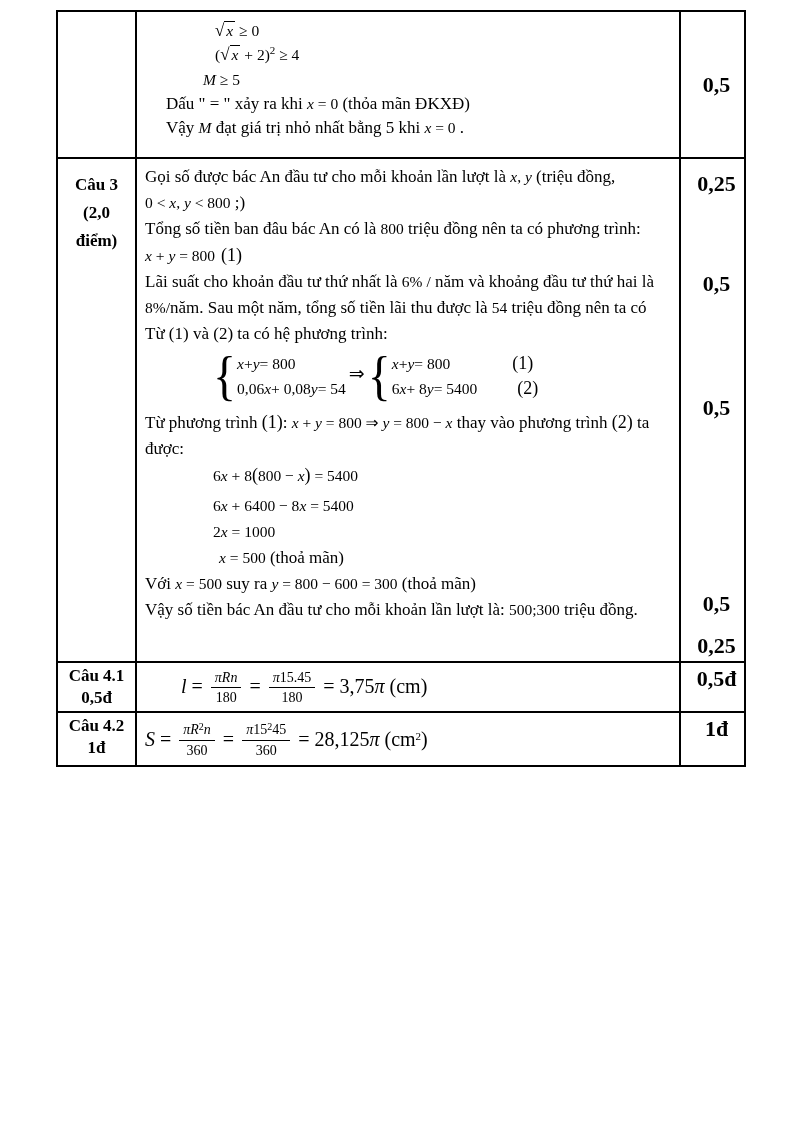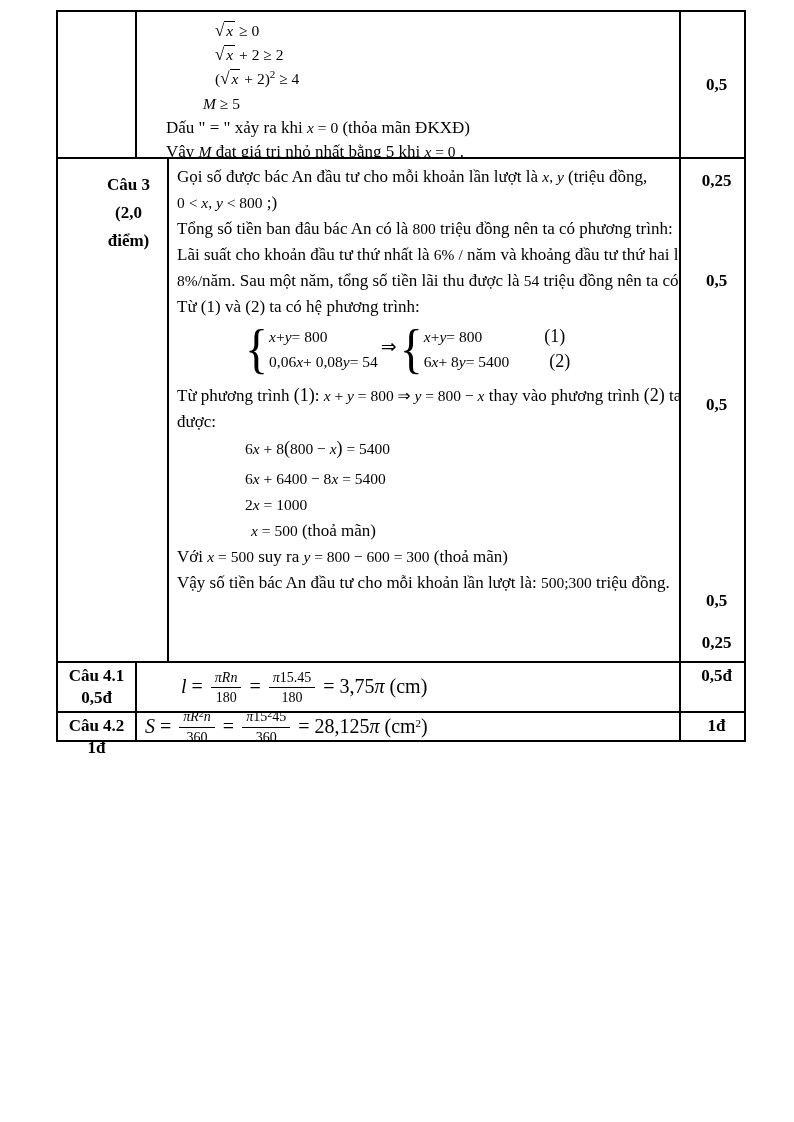--- a/index.html
+++ b/index.html
@@ -5,25 +5,25 @@
   html,body{margin:0;padding:0;background:#ffffff;}
   .page{position:relative;width:794px;height:1122px;background:#ffffff;overflow:hidden;
         font-family:"Liberation Serif",serif;color:#000;}
   .anskey{position:absolute;left:56px;top:10px;width:690px;box-sizing:border-box;
           border:2px solid #000;background:#fff;}
   .trow{display:flex;border-bottom:2px solid #000;}
   .trow:last-child{border-bottom:none;}
   .c1{width:79px;border-right:2px solid #000;box-sizing:border-box;flex:none;
       text-align:center;font-weight:bold;font-size:17px;}
   .c2{flex:1;border-right:2px solid #000;box-sizing:border-box;position:relative;overflow:hidden;}
-  .c3{width:55px;flex:none;position:relative;text-align:center;font-weight:bold;font-size:17px;margin-left:8px;}
+  .c3{width:55px;flex:none;position:relative;text-align:center;font-weight:bold;font-size:22px;margin-left:8px;}
   .r1{height:145px;}
-  .r2{height:502px;padding-left:32px;}
+  .r2{height:502px;}
   .r3{height:48px;}
-  .r4{height:27px;}
+  .r4{height:52px;}
   
   .lbl-r2{padding-top:12px;line-height:28px;}
   .lbl-sm{padding-top:2px;line-height:22px;}
   
   .score-center{display:flex;align-items:center;justify-content:center;height:100%;}
   .score-abs{position:absolute;left:0;right:0;text-align:center;}
   .s0{top:12px;}.s1{top:112px;}.s2{top:236px;}.s3{top:432px;}.s4{top:474px;}
   .s-top{top:3px;}
   
   .lines{padding-top:5px;}
@@ -60,21 +60,20 @@
 <body>
 
 <div class="page">
   <div class="anskey">
 
     <div class="trow r1">
       <div class="c1"></div>
       <div class="c2">
         <div class="lines">
             <div class="line" style="padding-left: 78px;"><span class="seg-sqrt"><span class="sqrt-sign">√</span><span class="sqrt-rad">x</span></span><span class="seg-mr"> ≥ 0</span></div>
-            <div class="line" style="padding-left: 78px;"><span class="seg-sqrt"><span class="sqrt-sign">√</span><span class="sqrt-rad">x</span></span><span class="seg-mr"> + 2 ≥ 2</span></div>
             <div class="line" style="padding-left: 78px;"><span class="seg-mr">(</span><span class="seg-sqrt"><span class="sqrt-sign">√</span><span class="sqrt-rad">x</span></span><span class="seg-mr"> + 2)</span><span class="seg-sup">2</span><span class="seg-mr"> ≥ 4</span></div>
             <div class="line" style="padding-left: 66px;"><span class="seg-m">M </span><span class="seg-mr">≥ 5</span></div>
             <div class="line" style="padding-left: 29px;"><span class="seg-txt">Dấu " = " xảy ra khi </span><span class="seg-m">x</span><span class="seg-mr"> = 0</span><span class="seg-txt">  (thỏa mãn ĐKXĐ)</span></div>
             <div class="line" style="padding-left: 29px;"><span class="seg-txt">Vậy </span><span class="seg-m">M</span><span class="seg-txt"> đạt giá trị nhỏ nhất bằng 5 khi </span><span class="seg-m">x</span><span class="seg-mr"> = 0</span><span class="seg-txt"> .</span></div>
           </div>
       </div>
       <div class="c3">
         <div class="score-center">0,5</div>
       </div>
     </div>
@@ -83,20 +82,21 @@
       <div class="c1 lbl-r2">
         <div>Câu 3</div>
         <div>(2,0</div>
         <div>điểm)</div>
       </div>
       <div class="c2">
         <div class="lines">
             <div class="line"><span class="seg-txt">Gọi số được bác An đầu tư cho mỗi khoản lần lượt là </span><span class="seg-m">x</span><span class="seg-mr">, </span><span class="seg-m">y</span><span class="seg-txt"> (triệu đồng,</span></div>
             <div class="line"><span class="seg-mr">0 &lt; </span><span class="seg-m">x</span><span class="seg-mr">, </span><span class="seg-m">y</span><span class="seg-mr"> &lt; 800</span><span class="seg-txt"> ;)</span></div>
             <div class="line"><span class="seg-txt">Tổng số tiền ban đâu bác An có là </span><span class="seg-mr">800</span><span class="seg-txt"> triệu đồng nên ta có phương trình:</span></div>
+            <div class="line"><span class="seg-m">x</span><span class="seg-mr"> + </span><span class="seg-m">y</span><span class="seg-mr"> = 800</span><span class="seg-sp" style="width: 6px;"></span><span class="seg-bp">(1)</span></div>
             <div class="line"><span class="seg-txt">Lãi suất cho khoản đầu tư thứ nhất là </span><span class="seg-mr">6% /</span><span class="seg-txt"> năm và khoảng đầu tư thứ hai là</span></div>
             <div class="line"><span class="seg-mr">8%/</span><span class="seg-txt">năm. Sau một năm, tổng số tiền lãi thu được là </span><span class="seg-mr">54</span><span class="seg-txt"> triệu đồng nên ta có</span></div>
             <div class="line"><span class="seg-txt">Từ (1) và (2) ta có hệ phương trình:</span></div>
             <div class="line" style="padding-left: 76px; margin-top: 4px; margin-bottom: 8px;"><span class="seg-cases">
                 <span class="cases-brace">{</span>
                 <span class="cases-col">
                   <span class="cases-row">
                     <span class="seg-m">x</span>
                     <span class="seg-mr"> + </span>
                     <span class="seg-m">y</span>

